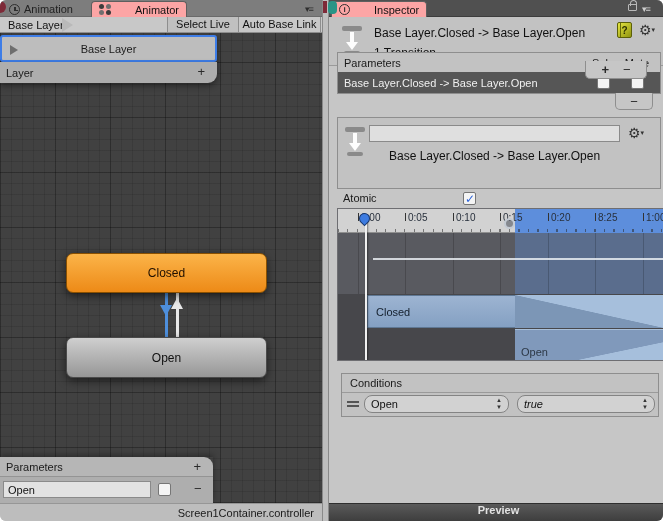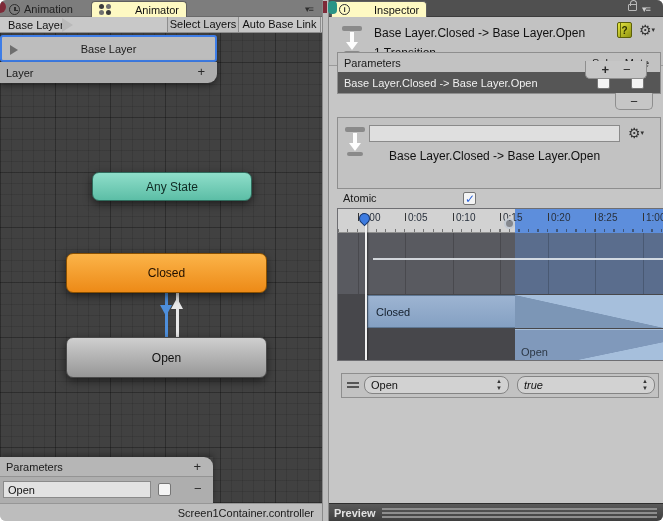--- a/index.html
+++ b/index.html
@@ -6,21 +6,21 @@
   html,body { width:663px; height:521px; overflow:hidden; }
   body { font-family:"Liberation Sans","DejaVu Sans",sans-serif; font-size:11px; color:#1a1a1a; }
   #app { position:relative; width:663px; height:521px; background:#c6c6c6; overflow:hidden;border-radius:6px; }
   .abs { position:absolute; }
 
   
   #animator-pane { left:0; top:0; width:322px; height:521px; }
   .anim-tabbar { left:0; top:0; width:322px; height:17px; background:#7d7d7d; border-bottom:1px solid #6a6a6a; }
   .tab { position:absolute; top:1px; height:16px; display:flex; align-items:center; gap:4px; padding:0 7px; border-radius:4px 4px 0 0; }
   .tab.inactive { background:transparent; color:#222; }
-  .tab.active { background:#fef9c3; color:#111; border:1px solid #5e5e5e; border-bottom:none;gap:24px; }
+  .tab.active { background:#fca5a5; color:#111; border:1px solid #5e5e5e; border-bottom:none;gap:24px; }
   .pane-menu { position:absolute; font-size:9px; letter-spacing:-1px; color:#2e2e2e; cursor:default; }
   .clock-icon { width:11px; height:11px; border:1.5px solid #2f2f2f; border-radius:50%; position:relative; }
   .clock-icon::before { content:""; position:absolute; left:4px; top:2px; width:1.5px; height:4px; background:#2f2f2f; }
   .clock-icon::after { content:""; position:absolute; left:4px; top:5px; width:4px; height:1.5px; background:#2f2f2f; }
   .animator-icon { width:12px; height:11px; position:relative; }
   .animator-icon i { position:absolute; width:5px; height:5px; border-radius:50%; background:#3d3d3d; }
   .animator-icon i:nth-child(1){left:0;top:0;} .animator-icon i:nth-child(2){left:7px;top:0;background:#6f6f6f;}
   .animator-icon i:nth-child(3){left:0;top:6px;background:#6f6f6f;} .animator-icon i:nth-child(4){left:7px;top:6px;}
 
   .anim-toolbar { left:0; top:17px; width:322px; height:16px; background:#c8c8c8; border-bottom:1px solid #8e8e8e; }
@@ -150,21 +150,21 @@
   .cond-header { height:19px; display:flex; align-items:center; padding-left:8px; border-bottom:1px solid #9a9a9a; }
   .cond-row { height:23px; position:relative; background:#c2c2c2; }
   .drag-handle { position:absolute; left:5px; top:8px; width:12px; height:6px; border-top:2px solid #555; border-bottom:2px solid #555; }
   .popup { position:absolute; top:2px; height:18px; background:#d2d2d2; border:1px solid #848484; border-radius:8px; display:flex; align-items:center; padding:0 6px; color:#111; }
   .popup .arrows { position:absolute; right:6px; top:1px; font-size:6px; line-height:7px; color:#333; text-align:center; }
   #cond-param { left:22px; width:145px; }
   #cond-value { left:175px; width:138px;font-style:italic; }
   #cond-shelf { left:256px; top:61px; width:62px; height:18px; }
   .plus-glyph { font-size:13px; color:#2a2a2a; font-weight:bold; }
 
-  .preview-bar { left:0; top:503px; width:334px; height:18px; background:linear-gradient(#5a5a5a,#3e3e3e); border-top:1px solid #2e2e2e; display:flex; align-items:center; }
+  .preview-bar { left:0; top:503px; width:334px; height:18px; background:linear-gradient(#5a5a5a,#3e3e3e); border-top:1px solid #2e2e2e; display:flex; align-items:center;flex-direction:column; }
   .preview-label { margin-left:5px; font-weight:bold; color:#e2e2e2; }
   .preview-grip { flex:1; height:10px; margin:0 6px; background:repeating-linear-gradient(180deg, #8e8e8e 0 2px, rgba(0,0,0,0) 2px 4px); }
 </style>
 </head>
 <body>
 
 <div id="app">
 
   <div id="animator-pane" class="abs">
 
@@ -181,34 +181,31 @@
             <i></i>
           </span>
         <span>Animator</span>
       </div>
       <span class="pane-menu" style="left:305px; top:4px;">▾≡</span>
     </div>
 
     <div class="anim-toolbar abs">
       <span class="breadcrumb-label">Base Layer</span>
       <span class="breadcrumb-chevron"></span>
-      <div class="toolbar-btn" id="btn-select-graph">Select Layers</div>
+      <div class="toolbar-btn" id="btn-select-graph">Select Live</div>
       <div class="toolbar-btn" id="btn-auto-live">Auto Base Link</div>
     </div>
 
     <div class="graph abs">
 
       <div class="trans-line abs" id="line-blue"></div>
       <div class="trans-line abs" id="line-white"></div>
       <div class="arrowhead" id="arrow-blue"></div>
       <div class="arrowhead" id="arrow-white"></div>
 
-      <div class="node" id="node-anystate">
-        <span>Any State</span>
-      </div>
       <div class="node" id="node-closed">
         <span>Closed</span>
       </div>
       <div class="node" id="node-open">
         <span>Open</span>
       </div>
 
       <div class="layers-widget abs">
         <div class="layer-row">
           <span class="layer-foldout"></span>
@@ -349,20 +346,23 @@
           </div>
         <div class="minor-ticks"></div>
       </div>
 
       <div class="start-handle"></div>
       <div class="playhead-line"></div>
       <div class="playhead-pin"></div>
     </div>
 
     <div class="box" id="conditions-box">
+      <div class="cond-header">
+        <span>Conditions</span>
+      </div>
       <div class="cond-row">
         <span class="drag-handle"></span>
         <div class="popup" id="cond-param">
           <span>Open</span>
           <span class="arrows">▲<br>▼</span>
         </div>
         <div class="popup" id="cond-value">
           <span>true</span>
           <span class="arrows">▲<br>▼</span>
         </div>

